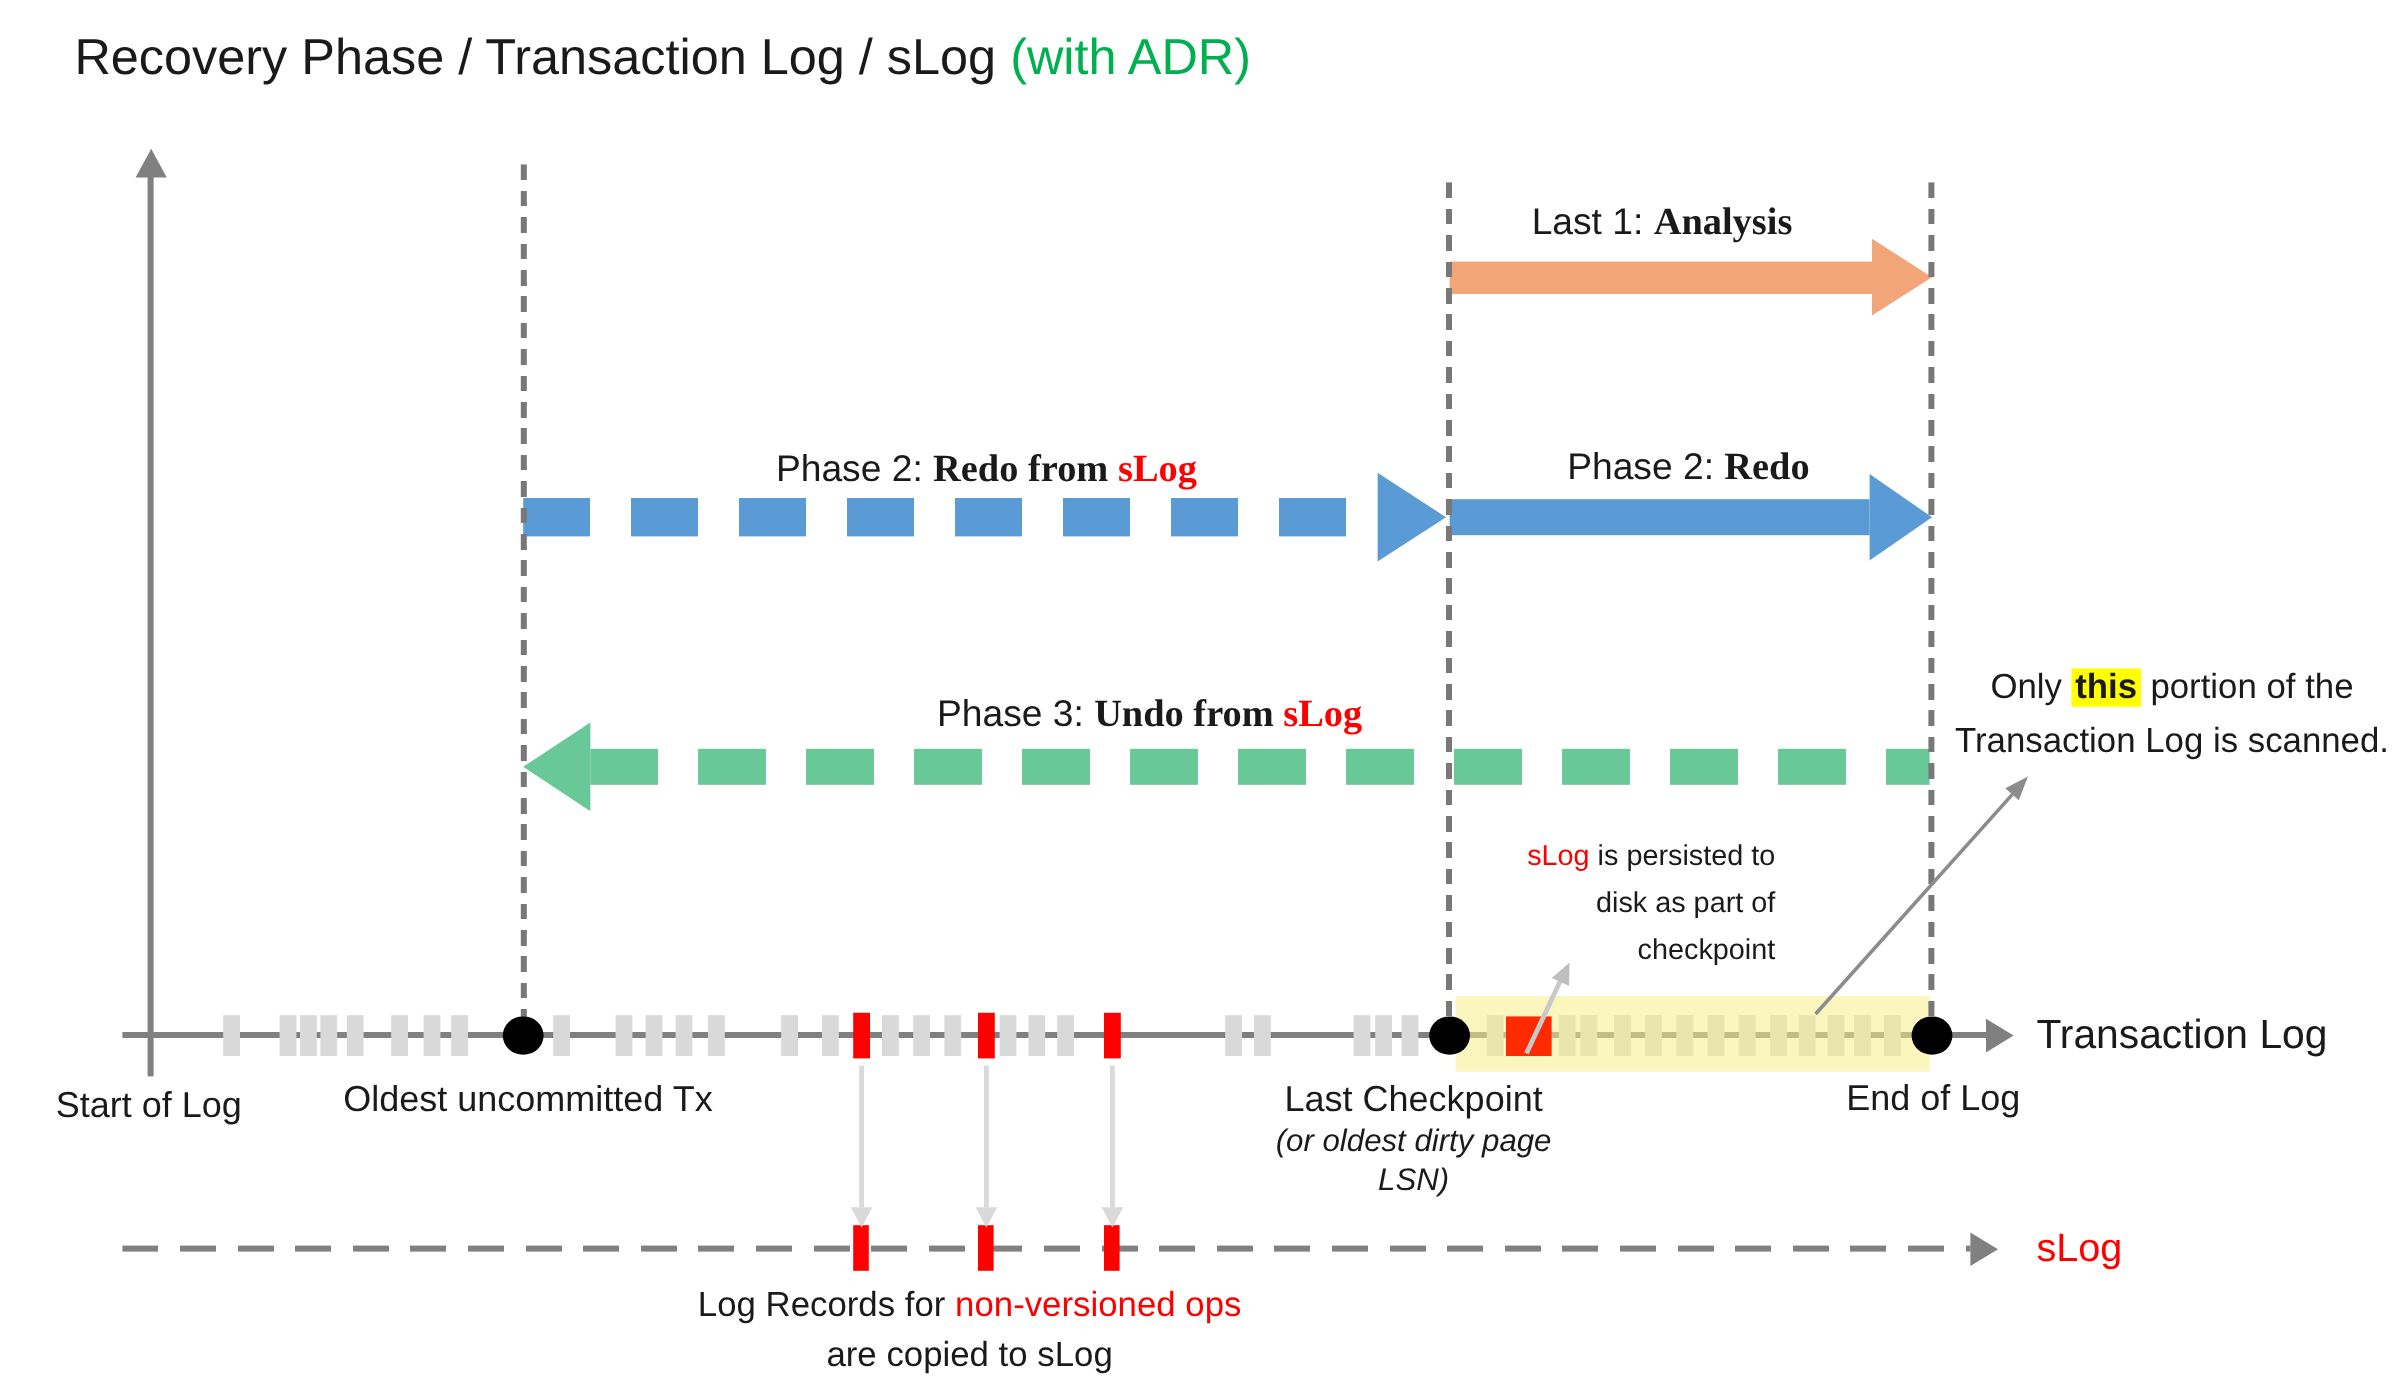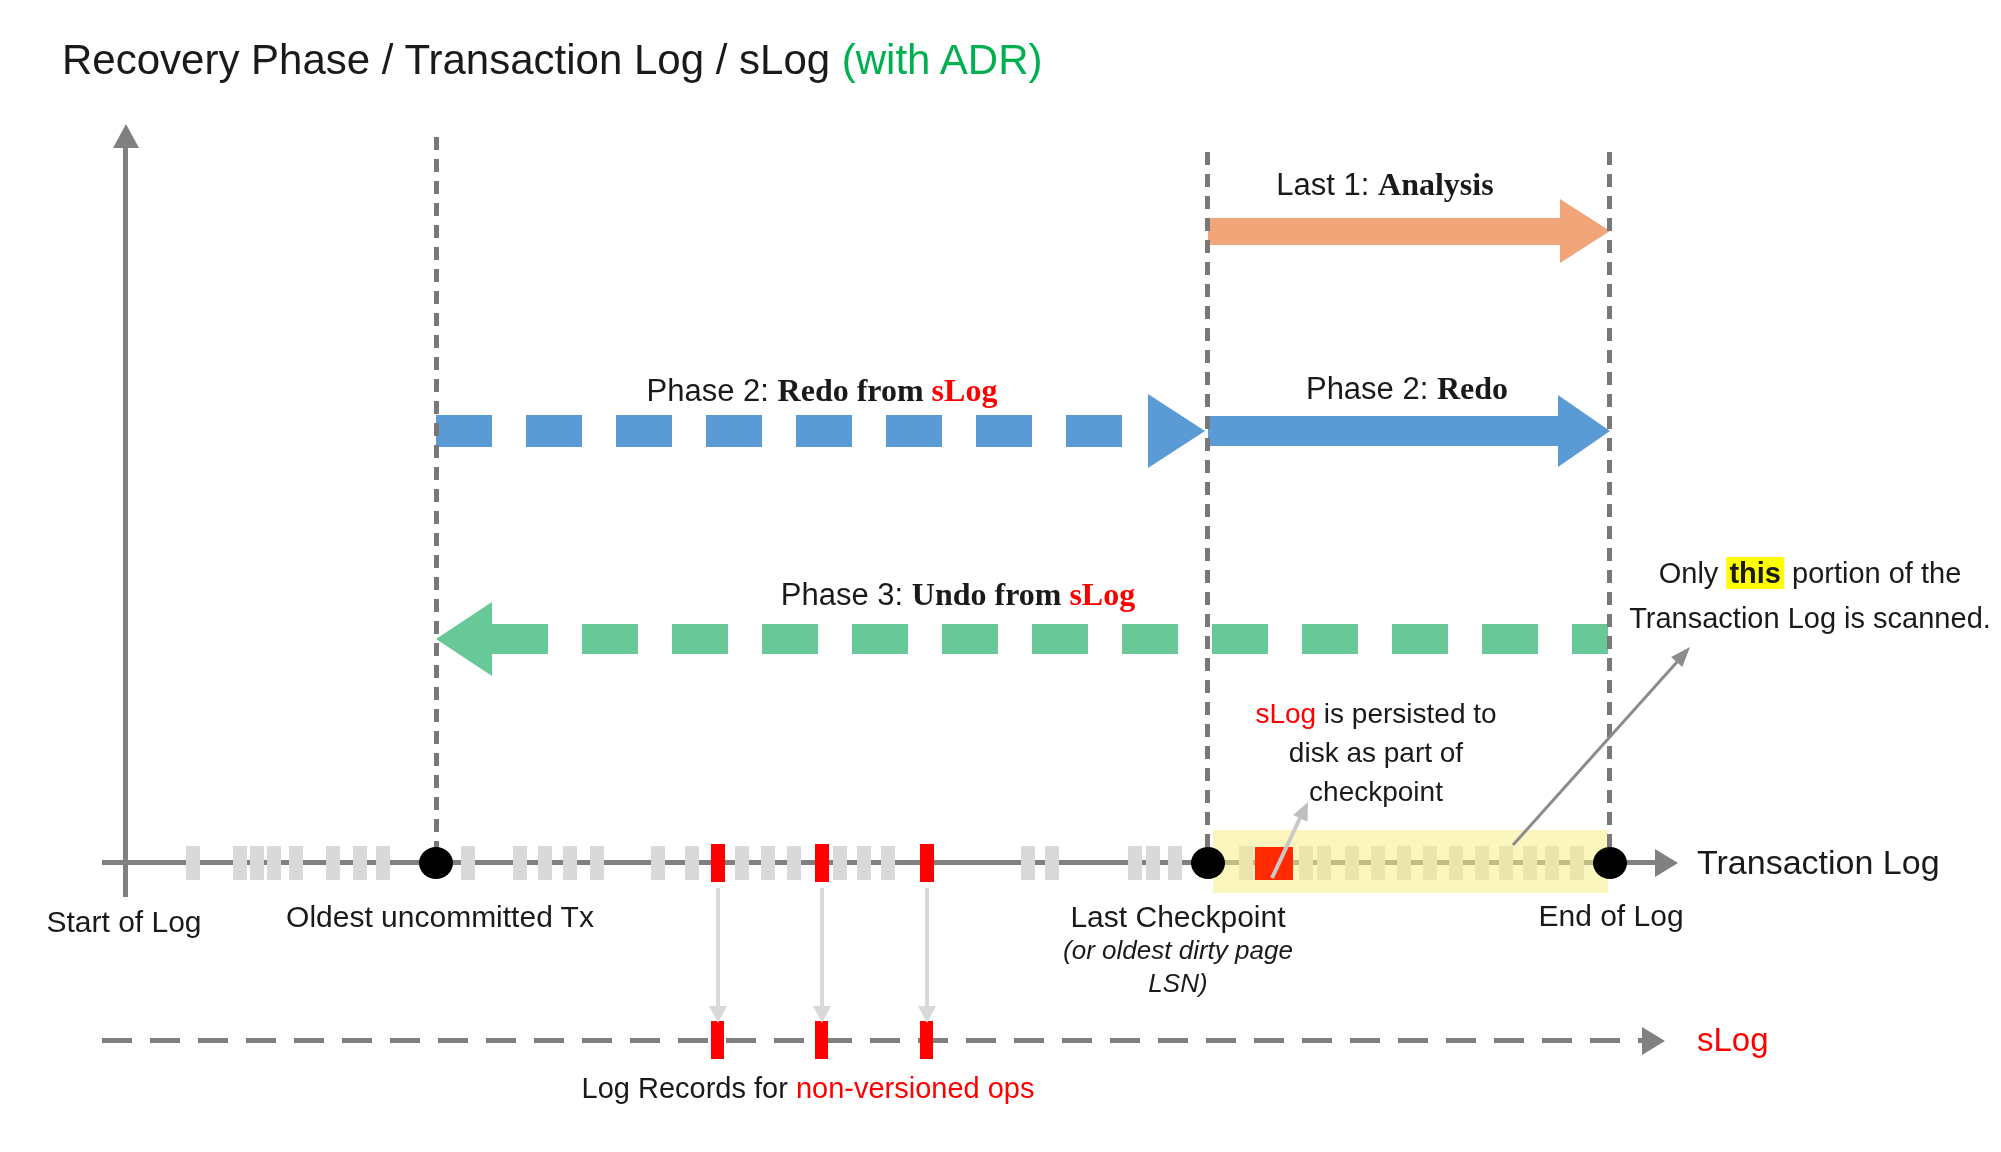--- a/index.html
+++ b/index.html
@@ -2,21 +2,21 @@
 <html><head>
 <meta charset="utf-8">
 <style>
   html,body{margin:0;padding:0;background:#fff;}
   #canvas{
     position:relative;width:2001px;height:1152px;background:#fff;overflow:hidden;
     font-family:"Liberation Sans","DejaVu Sans",sans-serif;color:#1a1a1a;
   }
   .abs{position:absolute;}
   
-  .title{left:62px;top:36px;font-size:42px;white-space:nowrap;z-index:6;text-align:center;}
+  .title{left:62px;top:24px;font-size:42px;white-space:nowrap;z-index:6;text-align:center;}
   .title .accent{color:var(--accent);}
   
   .yaxis{left:123px;top:146px;width:5px;height:751px;background:var(--axis);z-index:1;}
   .yaxis-head{left:113px;top:124px;width:0;height:0;border-left:13px solid transparent;
     border-right:13px solid transparent;border-bottom:24px solid var(--axis);z-index:1;}
   .xaxis{left:102px;top:860px;width:1553px;height:5px;background:var(--axis);z-index:1;}
   .xaxis-head{left:1655px;top:849px;width:0;height:0;border-top:14px solid transparent;
     border-bottom:14px solid transparent;border-left:23px solid var(--axis);z-index:1;}
   .slogline{left:102px;top:1038px;width:1540px;height:5px;z-index:1;
     background:repeating-linear-gradient(90deg,var(--axis) 0 30px,transparent 30px 48px);}
@@ -59,21 +59,21 @@
   .ctr{transform:translateX(-50%);text-align:center;}
   .phase{font-size:31px;}
   .phase b{font-size:32px;font-family:Liberation Serif, serif;}
   .red-t{color:var(--red);}
   .p1-lbl{left:1385px;top:166px;}
   .p2l-lbl{left:822px;top:372px;text-align:center;}
   .p2r-lbl{left:1407px;top:370px;}
   .p3-lbl{left:958px;top:576px;text-align:center;}
   .scan-note{left:1810px;top:551px;font-size:29px;line-height:45px;}
   .scan-note .hl{background:var(--hl);padding:0 3px;font-weight:bold;}
-  .persist-note{left:1376px;top:694px;font-size:28px;line-height:39px;}
+  .persist-note{left:1376px;top:694px;font-size:24px;line-height:39px;text-align:right;}
   .xaxis-lbl{left:1697px;top:843px;font-size:34px;}
   .slog-lbl{left:1697px;top:1021px;font-size:33px;color:var(--red);}
   .start-lbl{left:124px;top:905px;font-size:30px;}
   .oldest-lbl{left:440px;top:896px;font-size:30px;line-height:41px;}
   .ckpt-lbl{left:1178px;top:899px;font-size:30px;line-height:35px;}
   .ckpt-sub{font-size:26px;font-style:italic;line-height:33px;font-weight:400;}
   .end-lbl{left:1611px;top:899px;font-size:30px;}
   .slognote-lbl{left:808px;top:1068px;font-size:29px;line-height:41px;}
   svg.overlay{left:0;top:0;z-index:6;pointer-events:none;}
 </style>
@@ -187,20 +187,21 @@
     <div>Oldest uncommitted Tx</div>
   </div>
   <div class="abs lbl ctr ckpt-lbl">
     <div>Last Checkpoint</div>
     <div class="ckpt-sub">(or oldest dirty page</div>
     <div class="ckpt-sub">LSN)</div>
   </div>
   <div class="abs lbl ctr end-lbl">End of Log</div>
   <div class="abs lbl ctr slognote-lbl">
     <div><span>Log Records for </span><span class="red-t">non-versioned ops</span></div>
+    <div>are copied to sLog</div>
   </div>
 
   <svg class="abs overlay" width="2001" height="1152" viewBox="0 0 2001 1152">
     <line x1="1513" y1="845" x2="1677" y2="662" stroke="#8C8C8C" stroke-width="3"></line>
     <polygon points="1690,647 1682.3,666.9 1671.1,656.9" fill="#8C8C8C"></polygon>
     <line x1="1272" y1="878" x2="1300" y2="818" stroke="#C9C9C9" stroke-width="4"></line>
     <polygon points="1308,802 1307.5,821.7 1293.1,814.9" fill="#BFBFBF"></polygon>
   </svg>
 
 </div>

